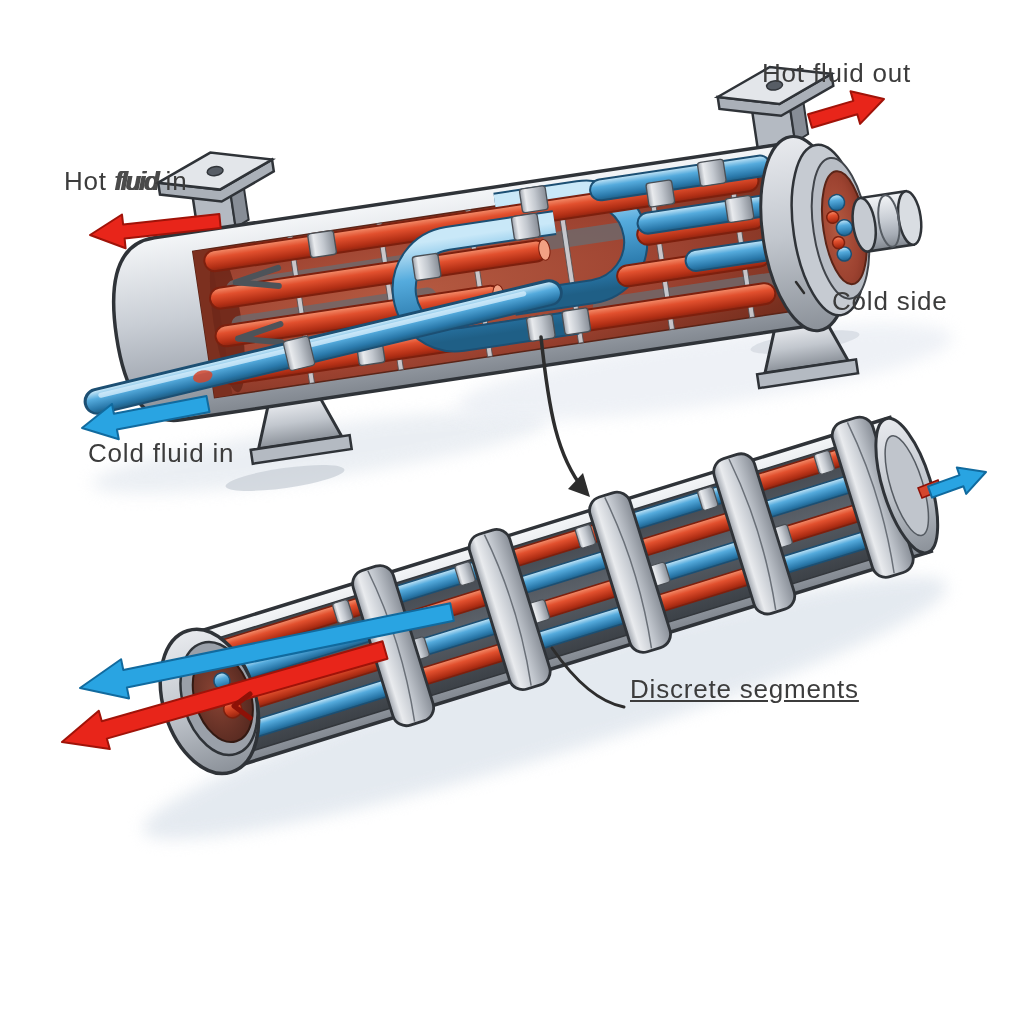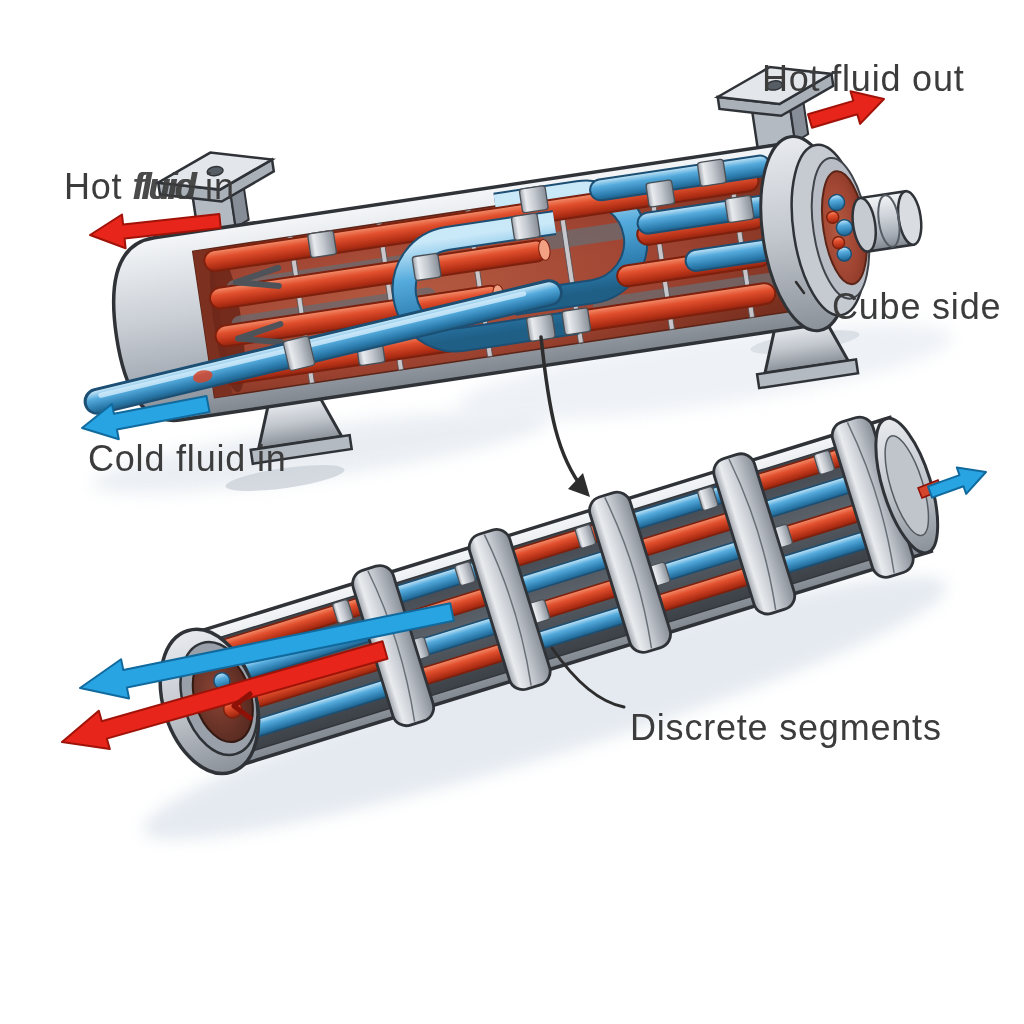--- a/index.html
+++ b/index.html
@@ -1,27 +1,27 @@
 <!DOCTYPE html>
 <html><head>
 <meta charset="utf-8">
 <style>
   html,body{margin:0;padding:0;background:#fff;}
   .canvas{position:relative;width:1024px;height:1024px;background:#ffffff;overflow:hidden;
           font-family:"Liberation Sans", sans-serif;}
   .art{position:absolute;left:0;top:0;}
-  .label{position:absolute;color:#3c3c3c;font-size:36px;letter-spacing:0.8px;white-space:nowrap;
+  .label{position:absolute;color:#3c3c3c;font-size:26px;letter-spacing:0.8px;white-space:nowrap;
          font-weight:400;}
   .garbled{filter:blur(0.7px);text-shadow:1.4px 0 #3c3c3c,-0.9px 0.4px #3c3c3c;
            letter-spacing:-1px;opacity:.92;font-style:italic;}
   #lab-hot-in{left:64px;top:166px;}
   #lab-hot-out{left:762px;top:58px;}
   #lab-tube-side{left:832px;top:286px;}
   #lab-cold-in{left:64px;top:438px;margin-left:24px;}
-  #lab-discrete{left:630px;top:707px;}
+  #lab-discrete{left:630px;top:674px;text-decoration:underline;}
   #lab-cube-side{left:63px;top:754px;}
 </style>
 </head>
 <body>
 
 <div class="canvas">
 
 <svg class="art" width="1024" height="1024" viewBox="0 0 1024 1024">
   <defs>
     <linearGradient id="shellV" x1="0" y1="0" x2="0" y2="1">
@@ -291,17 +291,17 @@
   <polygon points="450.2,603.2 123.3,670 121.1,659.2 80,688 129.1,698.4 126.9,687.6 453.8,620.8" fill="#29a4e2" stroke="#116a9e" stroke-width="2" stroke-linejoin="round"></polygon>
   <polygon points="382.5,641.3 101.8,721.2 98.8,710.7 62,742 109.8,749.1 106.8,738.6 387.5,658.7" fill="#e8251a" stroke="#a01309" stroke-width="2" stroke-linejoin="round"></polygon>
   <path d="M 250 694 L 234 706 L 250 718" fill="none" stroke="#8e1107" stroke-width="5" stroke-linecap="round" stroke-linejoin="round"></path>
 
   <path d="M 552 648 Q 588 700 624 707" fill="none" stroke="#2d2d2d" stroke-width="3" stroke-linecap="round"></path>
 </svg>
 
 <div class="label" id="lab-hot-in"><span>Hot </span><span class="garbled">fluid</span><span> in</span></div>
 
 <div class="label" id="lab-hot-out">Hot fluid out</div>
-<div class="label" id="lab-tube-side">Cube side</div>
+<div class="label" id="lab-tube-side">Cold side</div>
 <div class="label" id="lab-cold-in">Cold fluid in</div>
 <div class="label" id="lab-discrete">Discrete segments</div>
 
 </div>
 
 </body></html>

